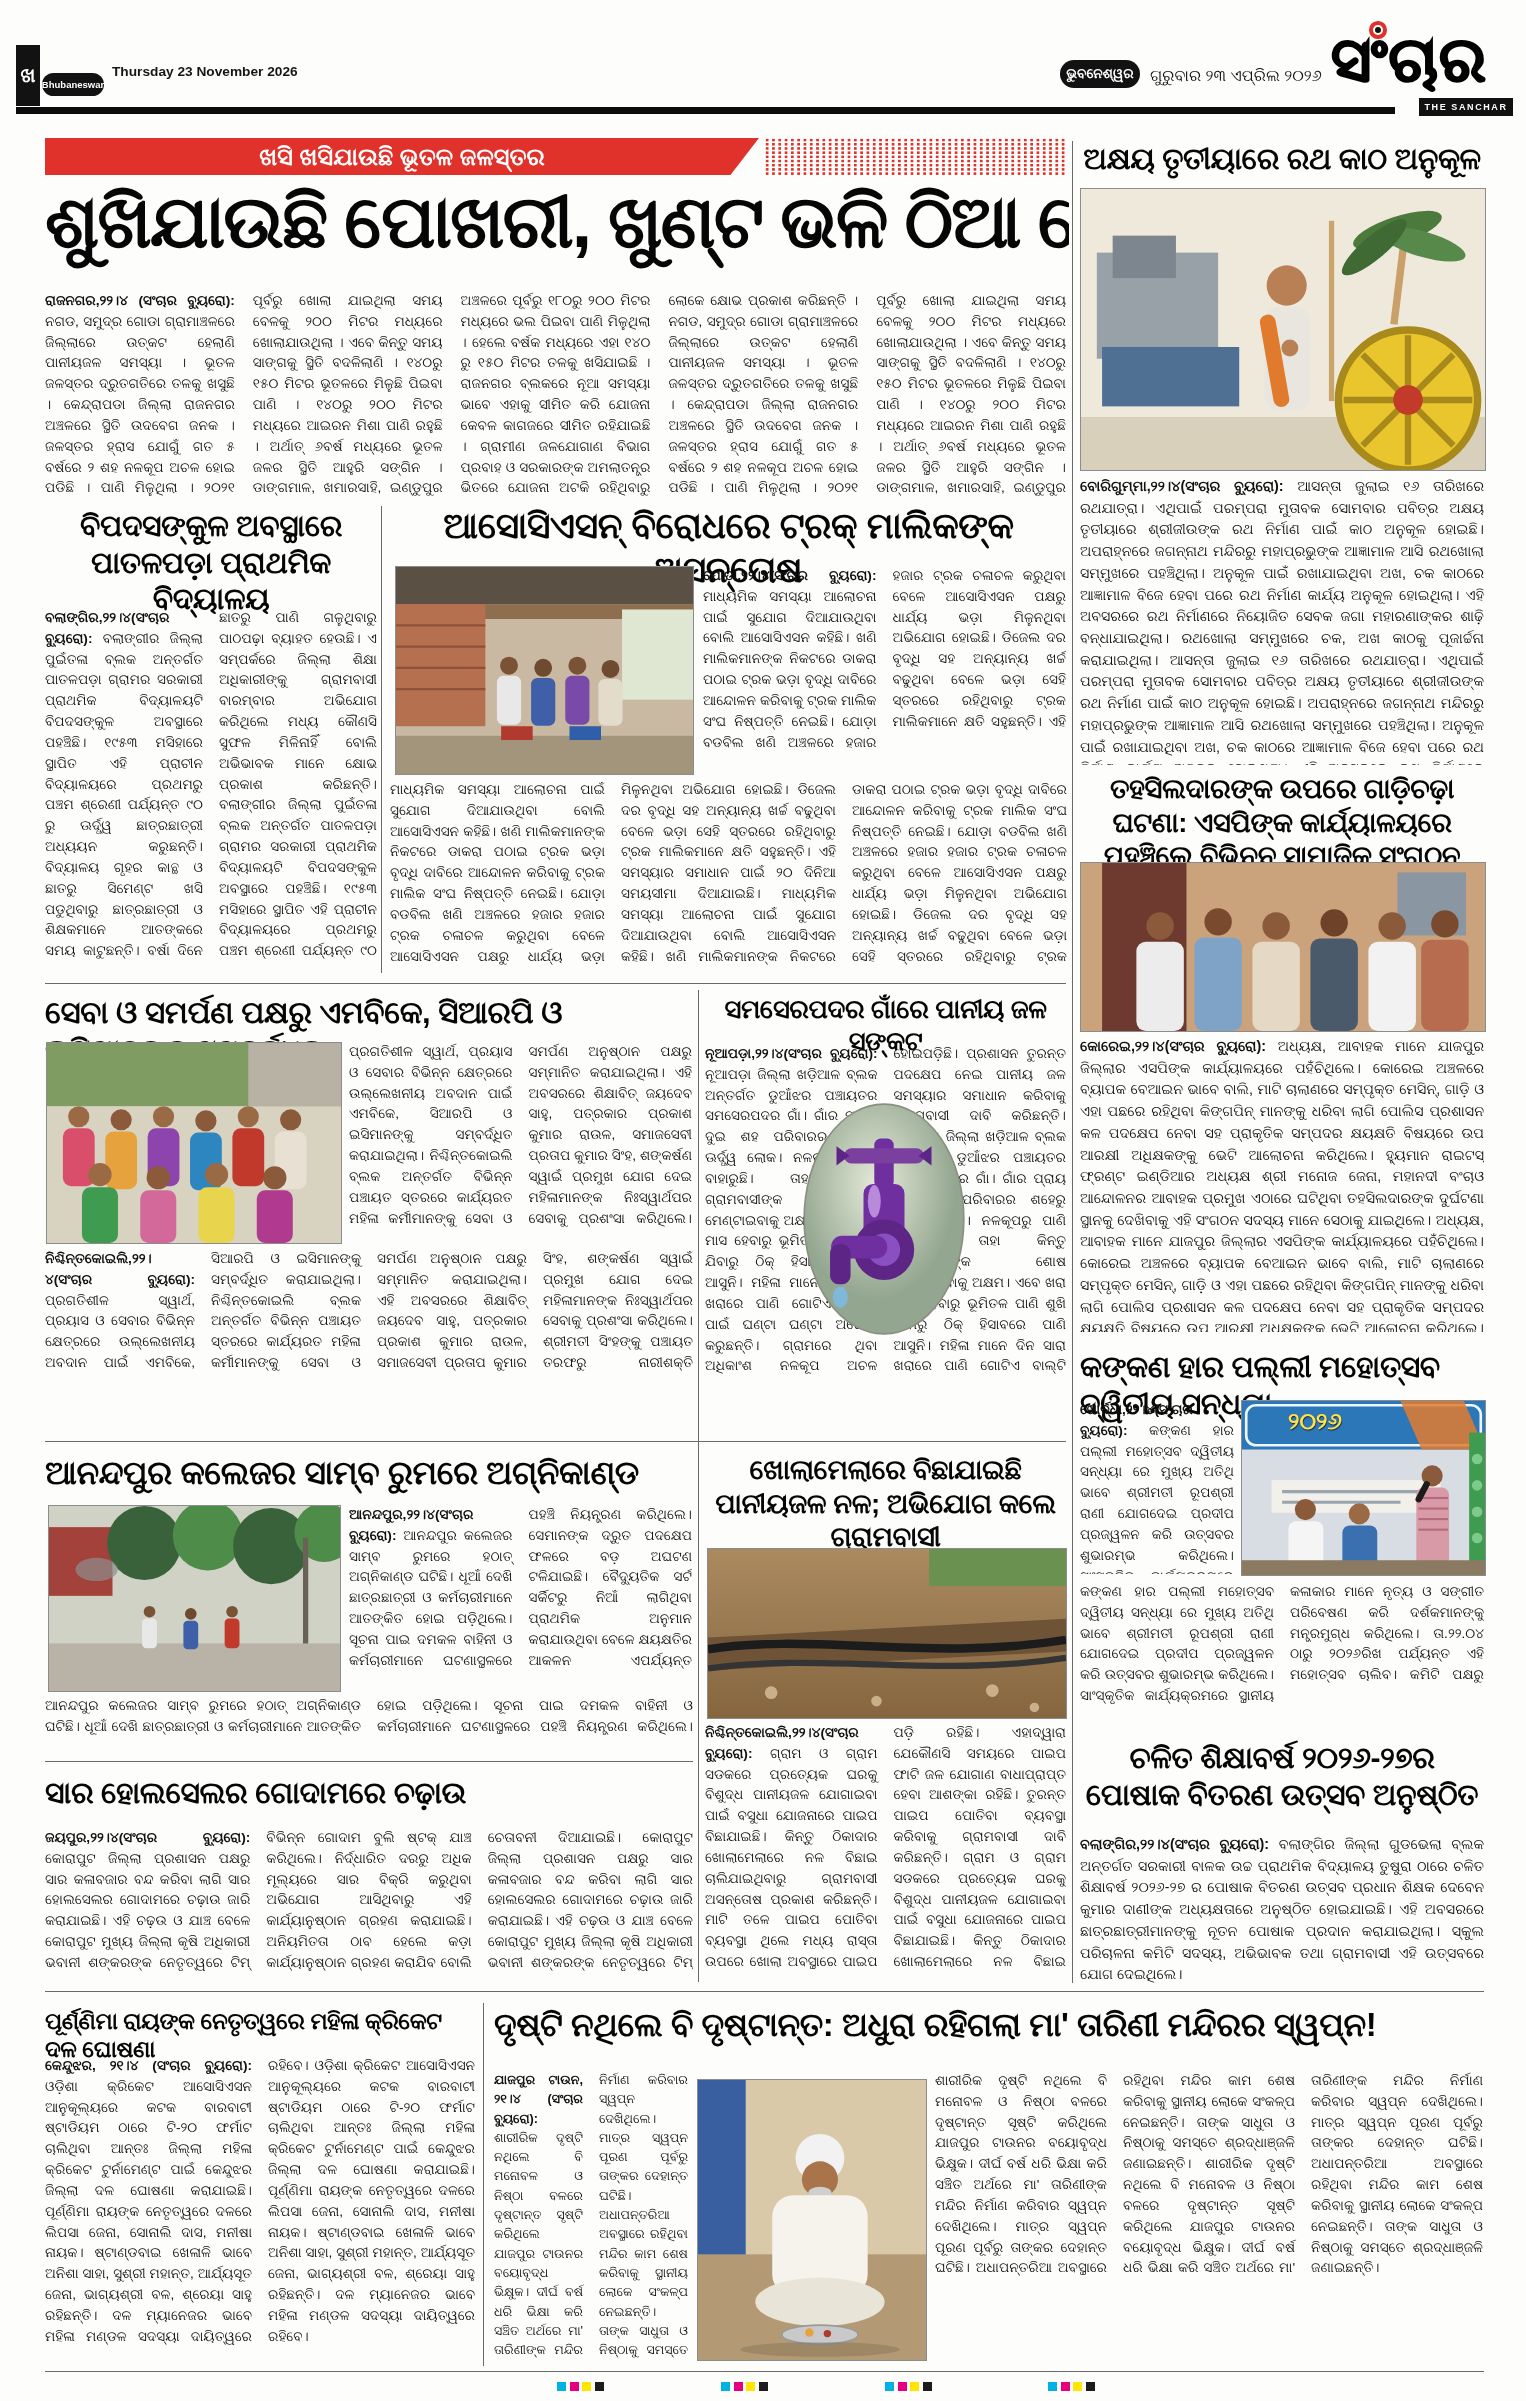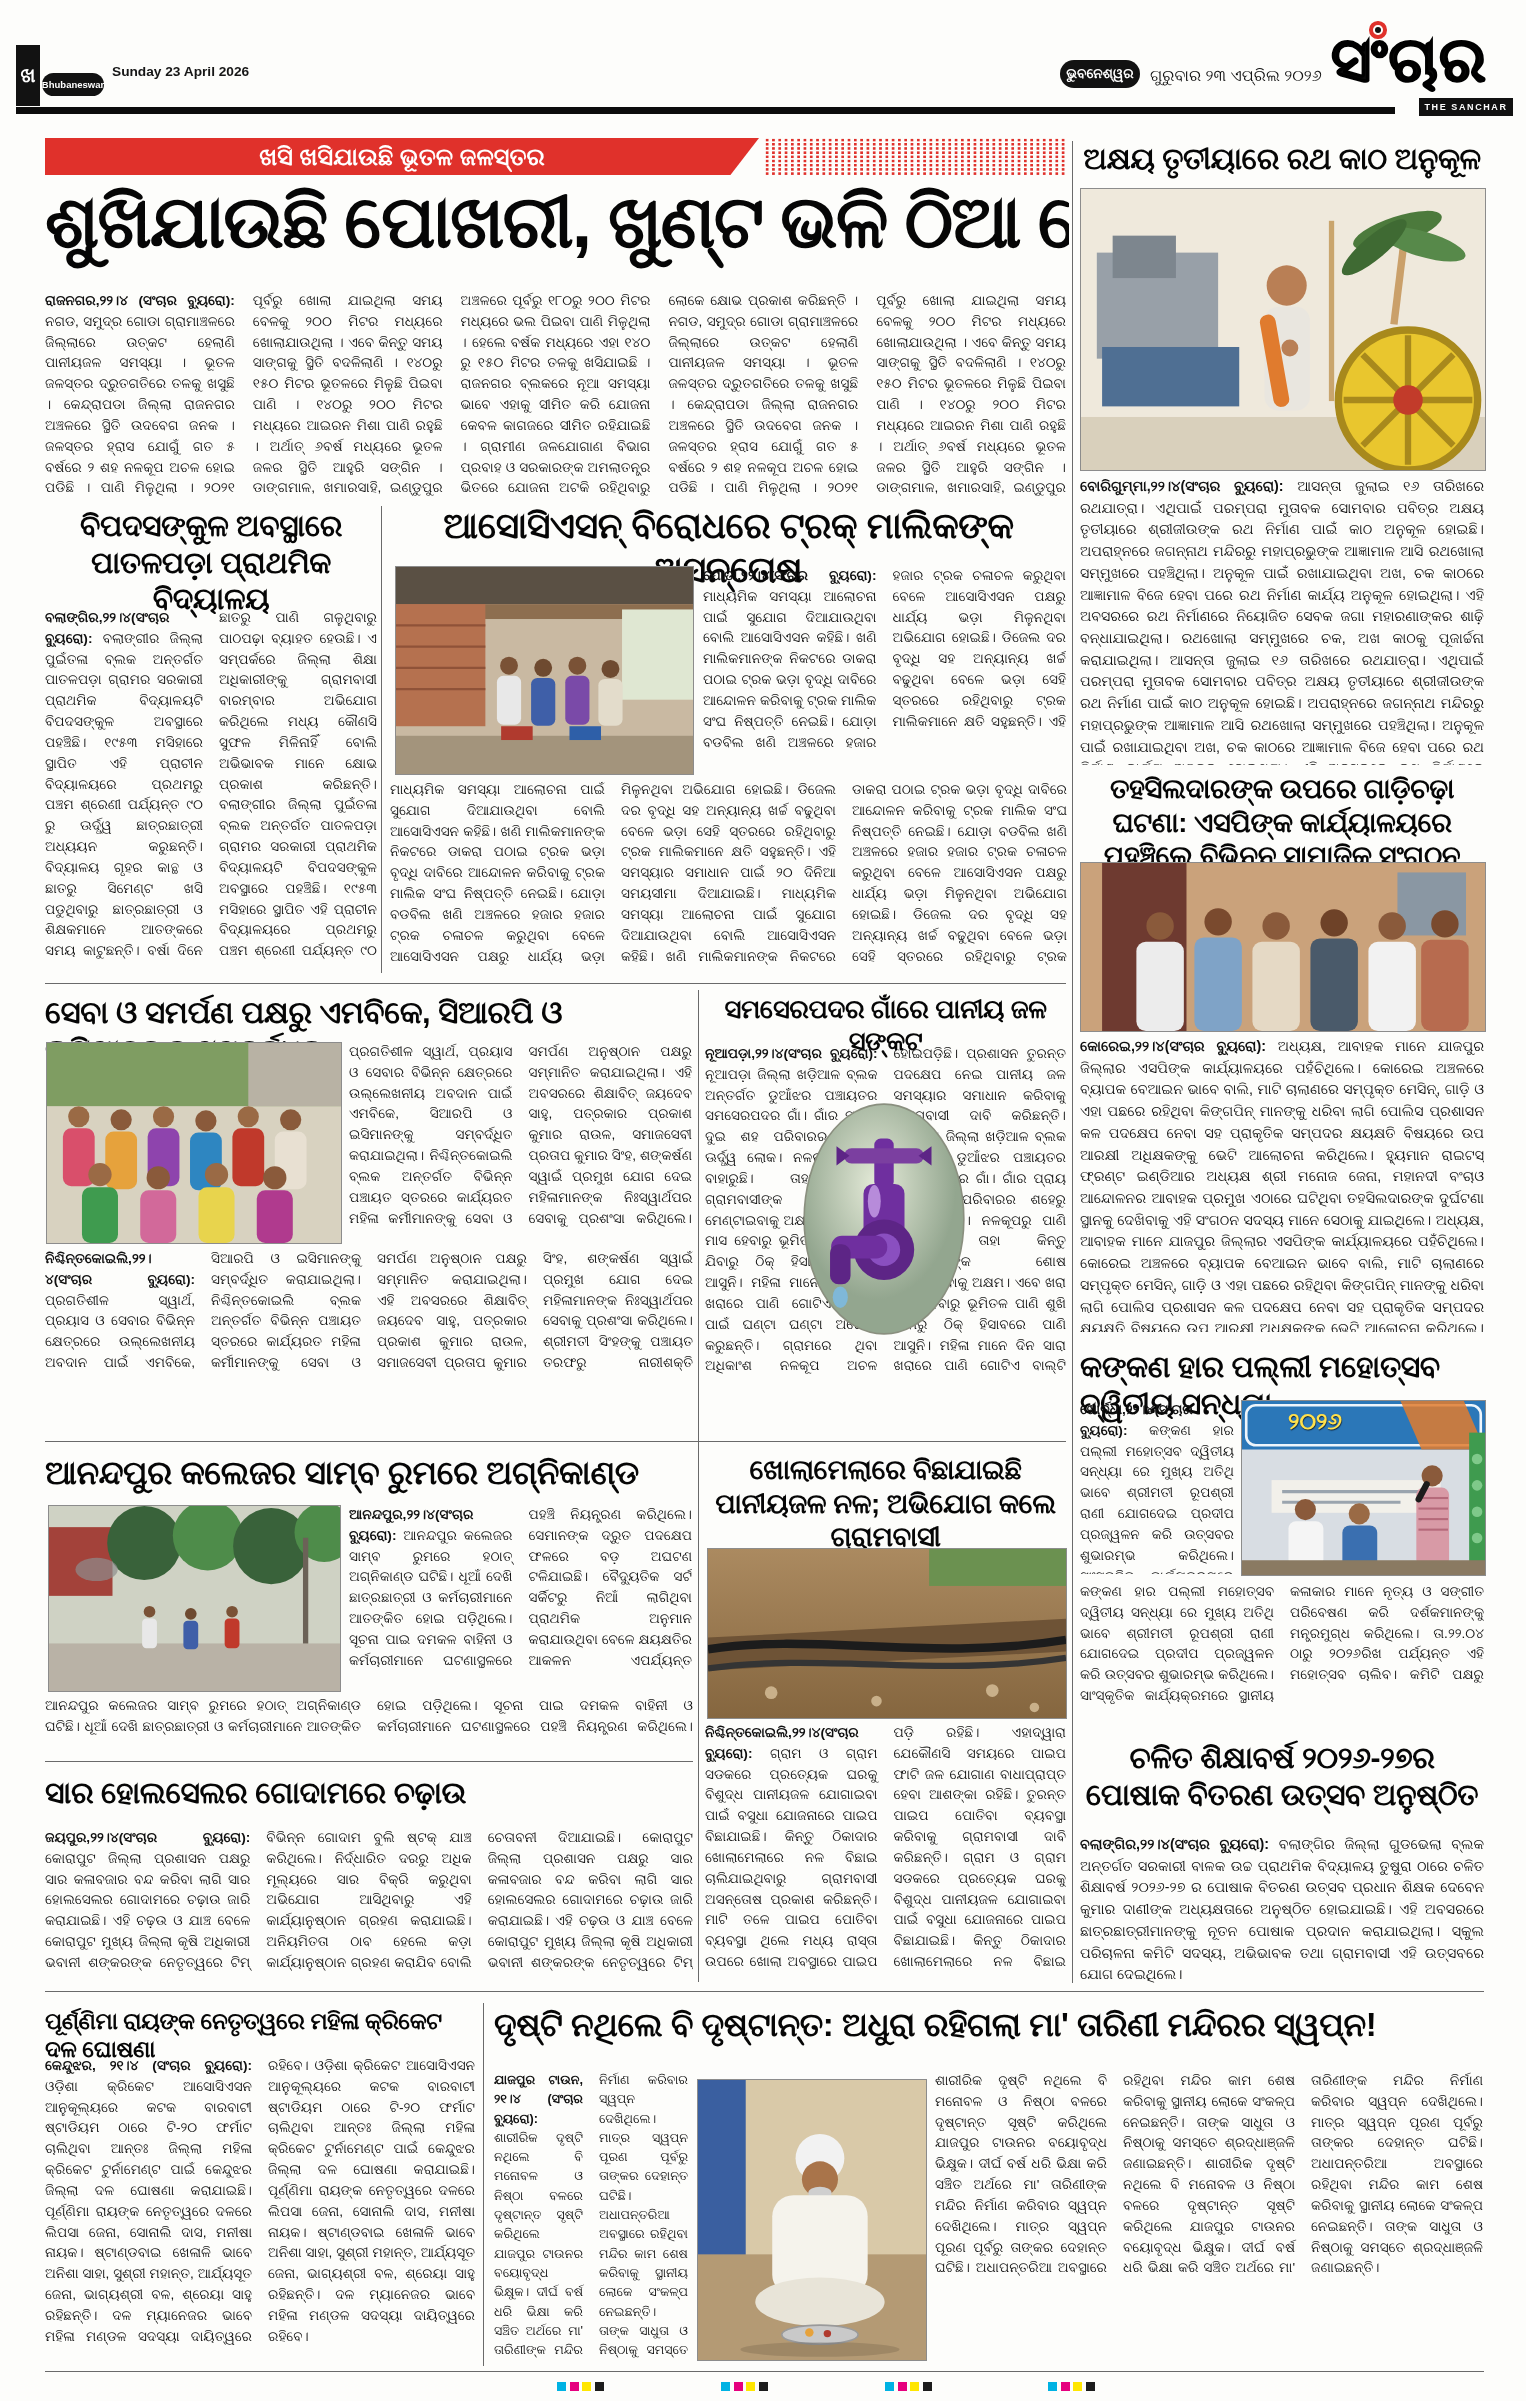--- a/index.html
+++ b/index.html
@@ -33,21 +33,21 @@
 <body>
 
 <div class="page" style="--red: #e0312b;">
 
   <div class="abs" style="left:16px;top:45px;width:24px;height:61px;background:#121212;color:#fff;display:flex;align-items:center;justify-content:center;font-size:20px;font-weight:bold;">
     <span>ଖ</span>
   </div>
   <div class="abs pill" style="left:42px;top:73px;width:62px;height:23px;font-size:9.5px;">
     <span>Bhubaneswar</span>
   </div>
-  <div class="abs" style="left:112px;top:64px;font-size:13.7px;font-weight:bold;color:#161616;">Sunday 23 April 2026</div>
+  <div class="abs" style="left:112px;top:64px;font-size:13.7px;font-weight:bold;color:#161616;">Thursday 23 November 2026</div>
 
   <div class="abs pill" style="left:1060px;top:60px;width:80px;height:27.5px;font-size:13.7px;">
     <span>ଭୁବନେଶ୍ୱର</span>
   </div>
   <div class="abs" style="left:1150px;top:67px;font-size:16px;color:#111;">ଗୁରୁବାର ୨୩ ଏପ୍ରିଲ ୨୦୨୬</div>
 
   <div class="abs masthead" style="left:1316px;top:24px;margin-left:15px;">ସଂଚାର</div>
   <div class="abs ring" style="left:1369px;top:21px;">
       <i></i>
     </div>

